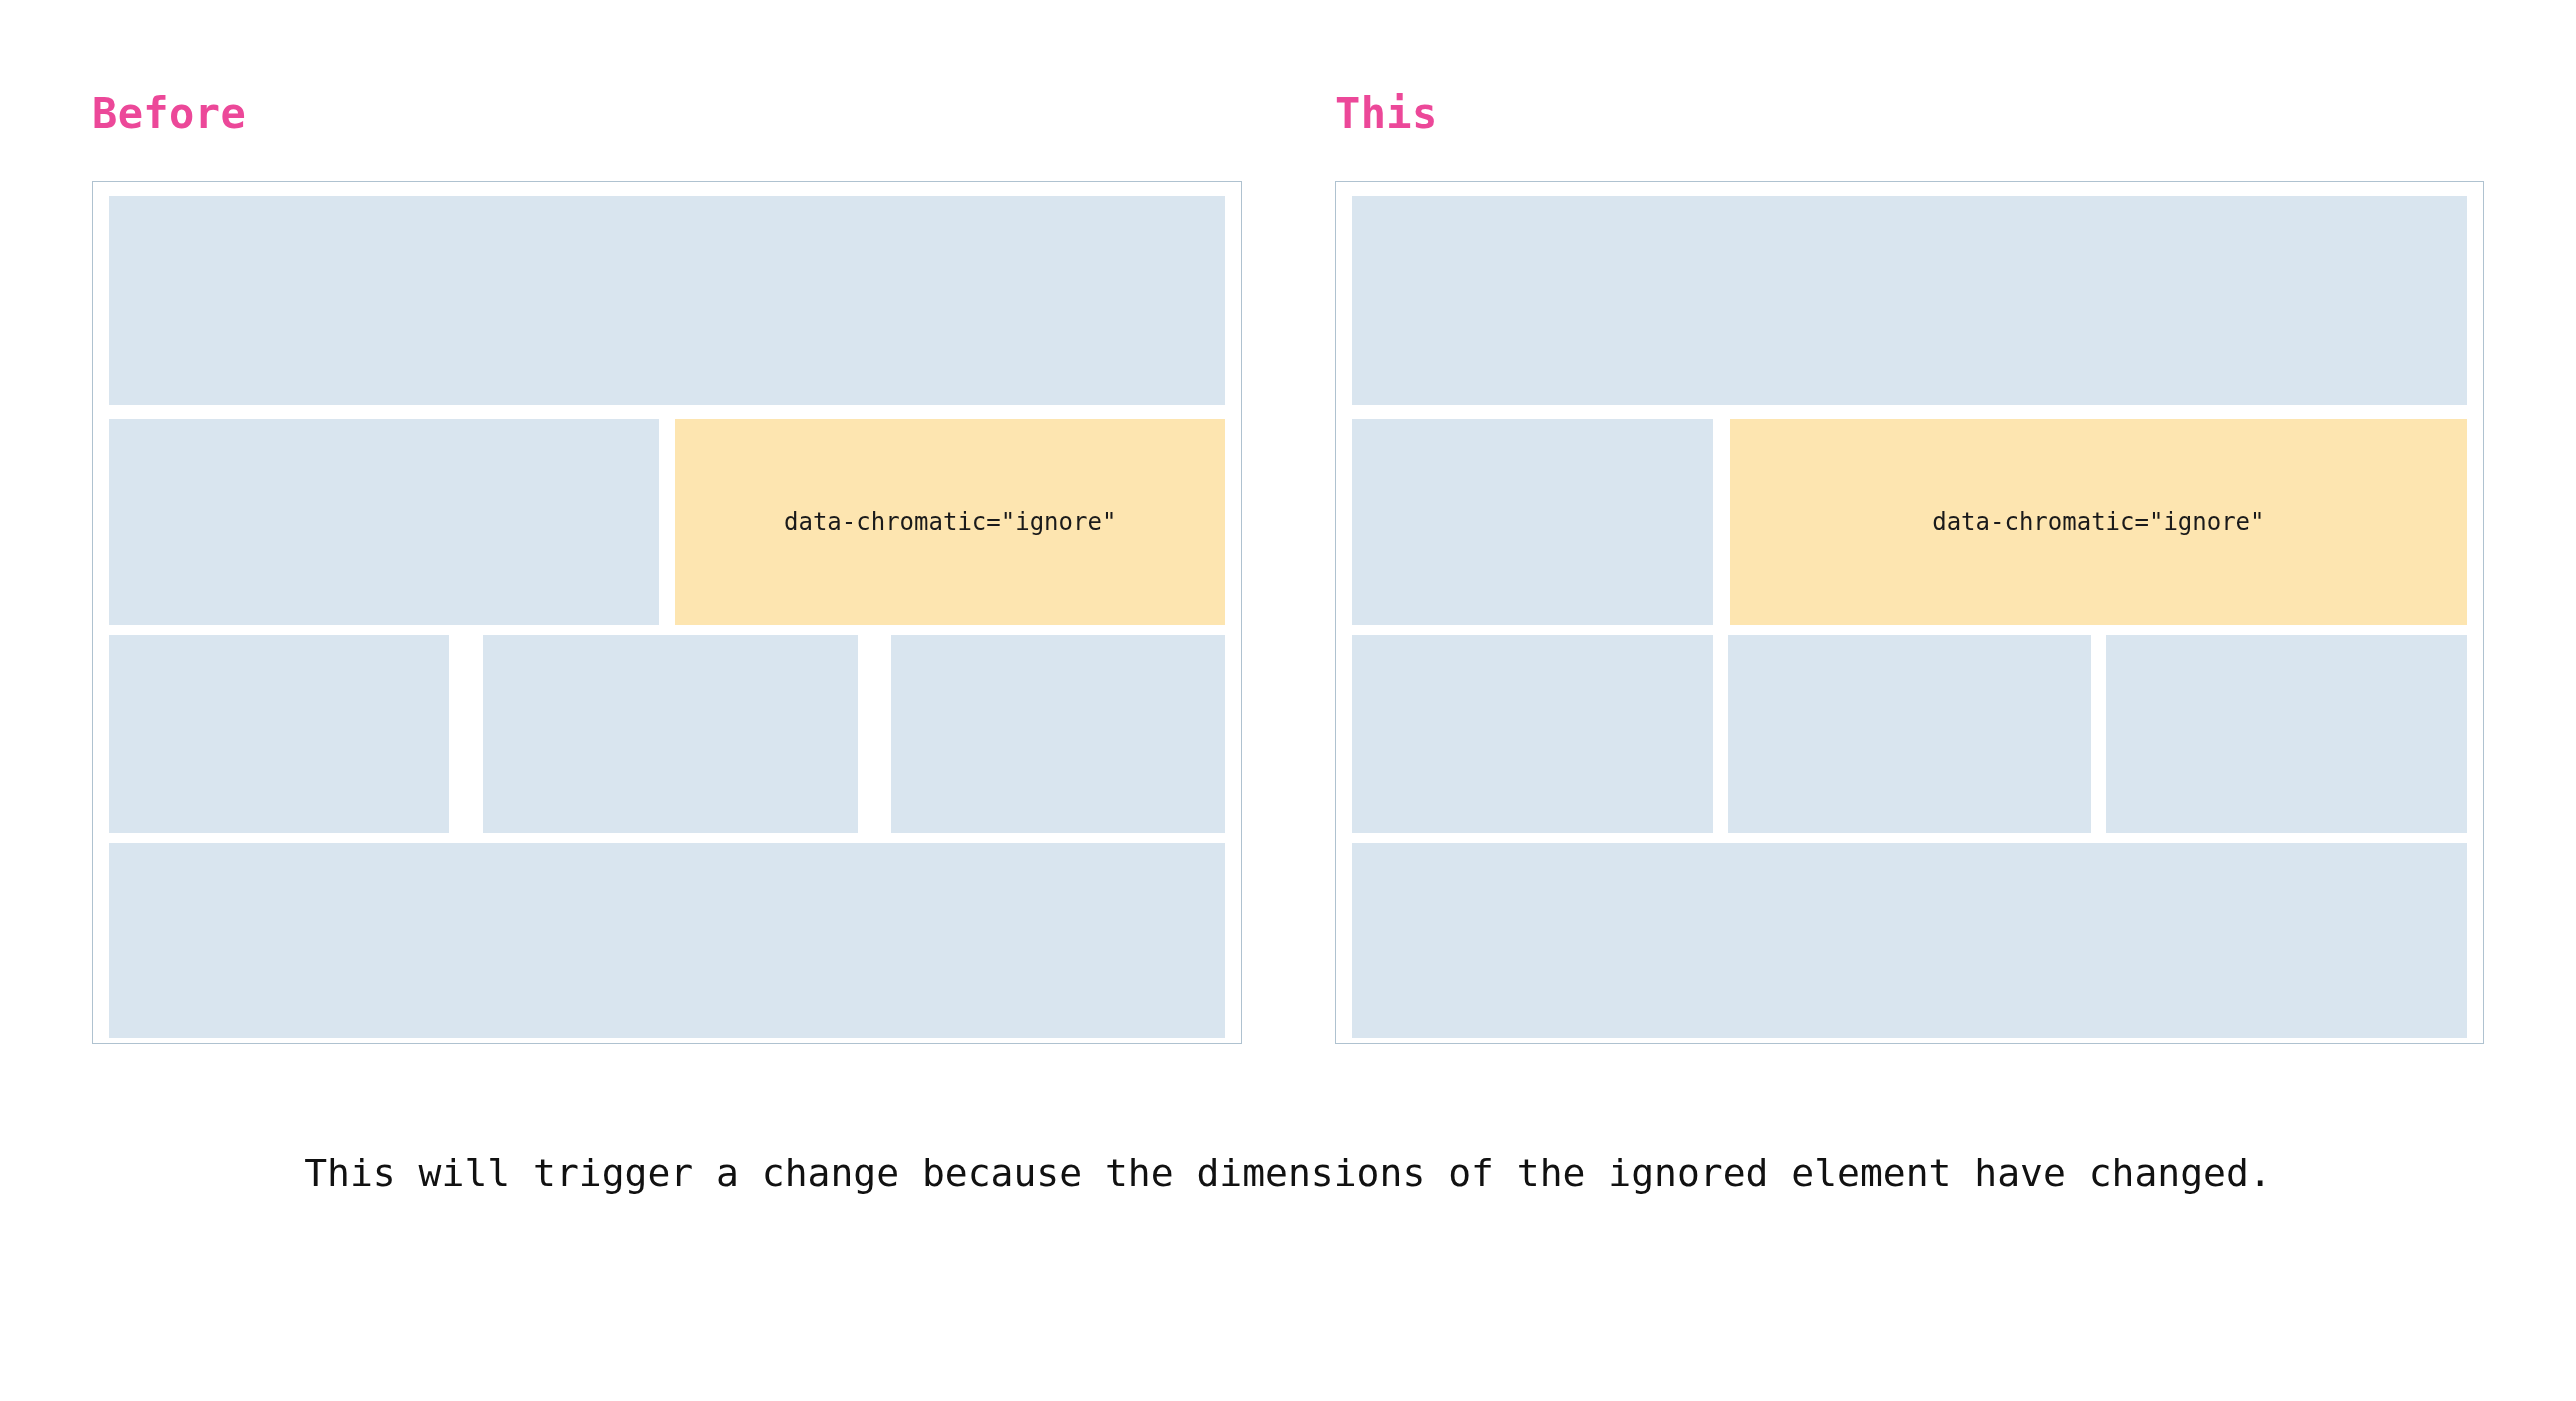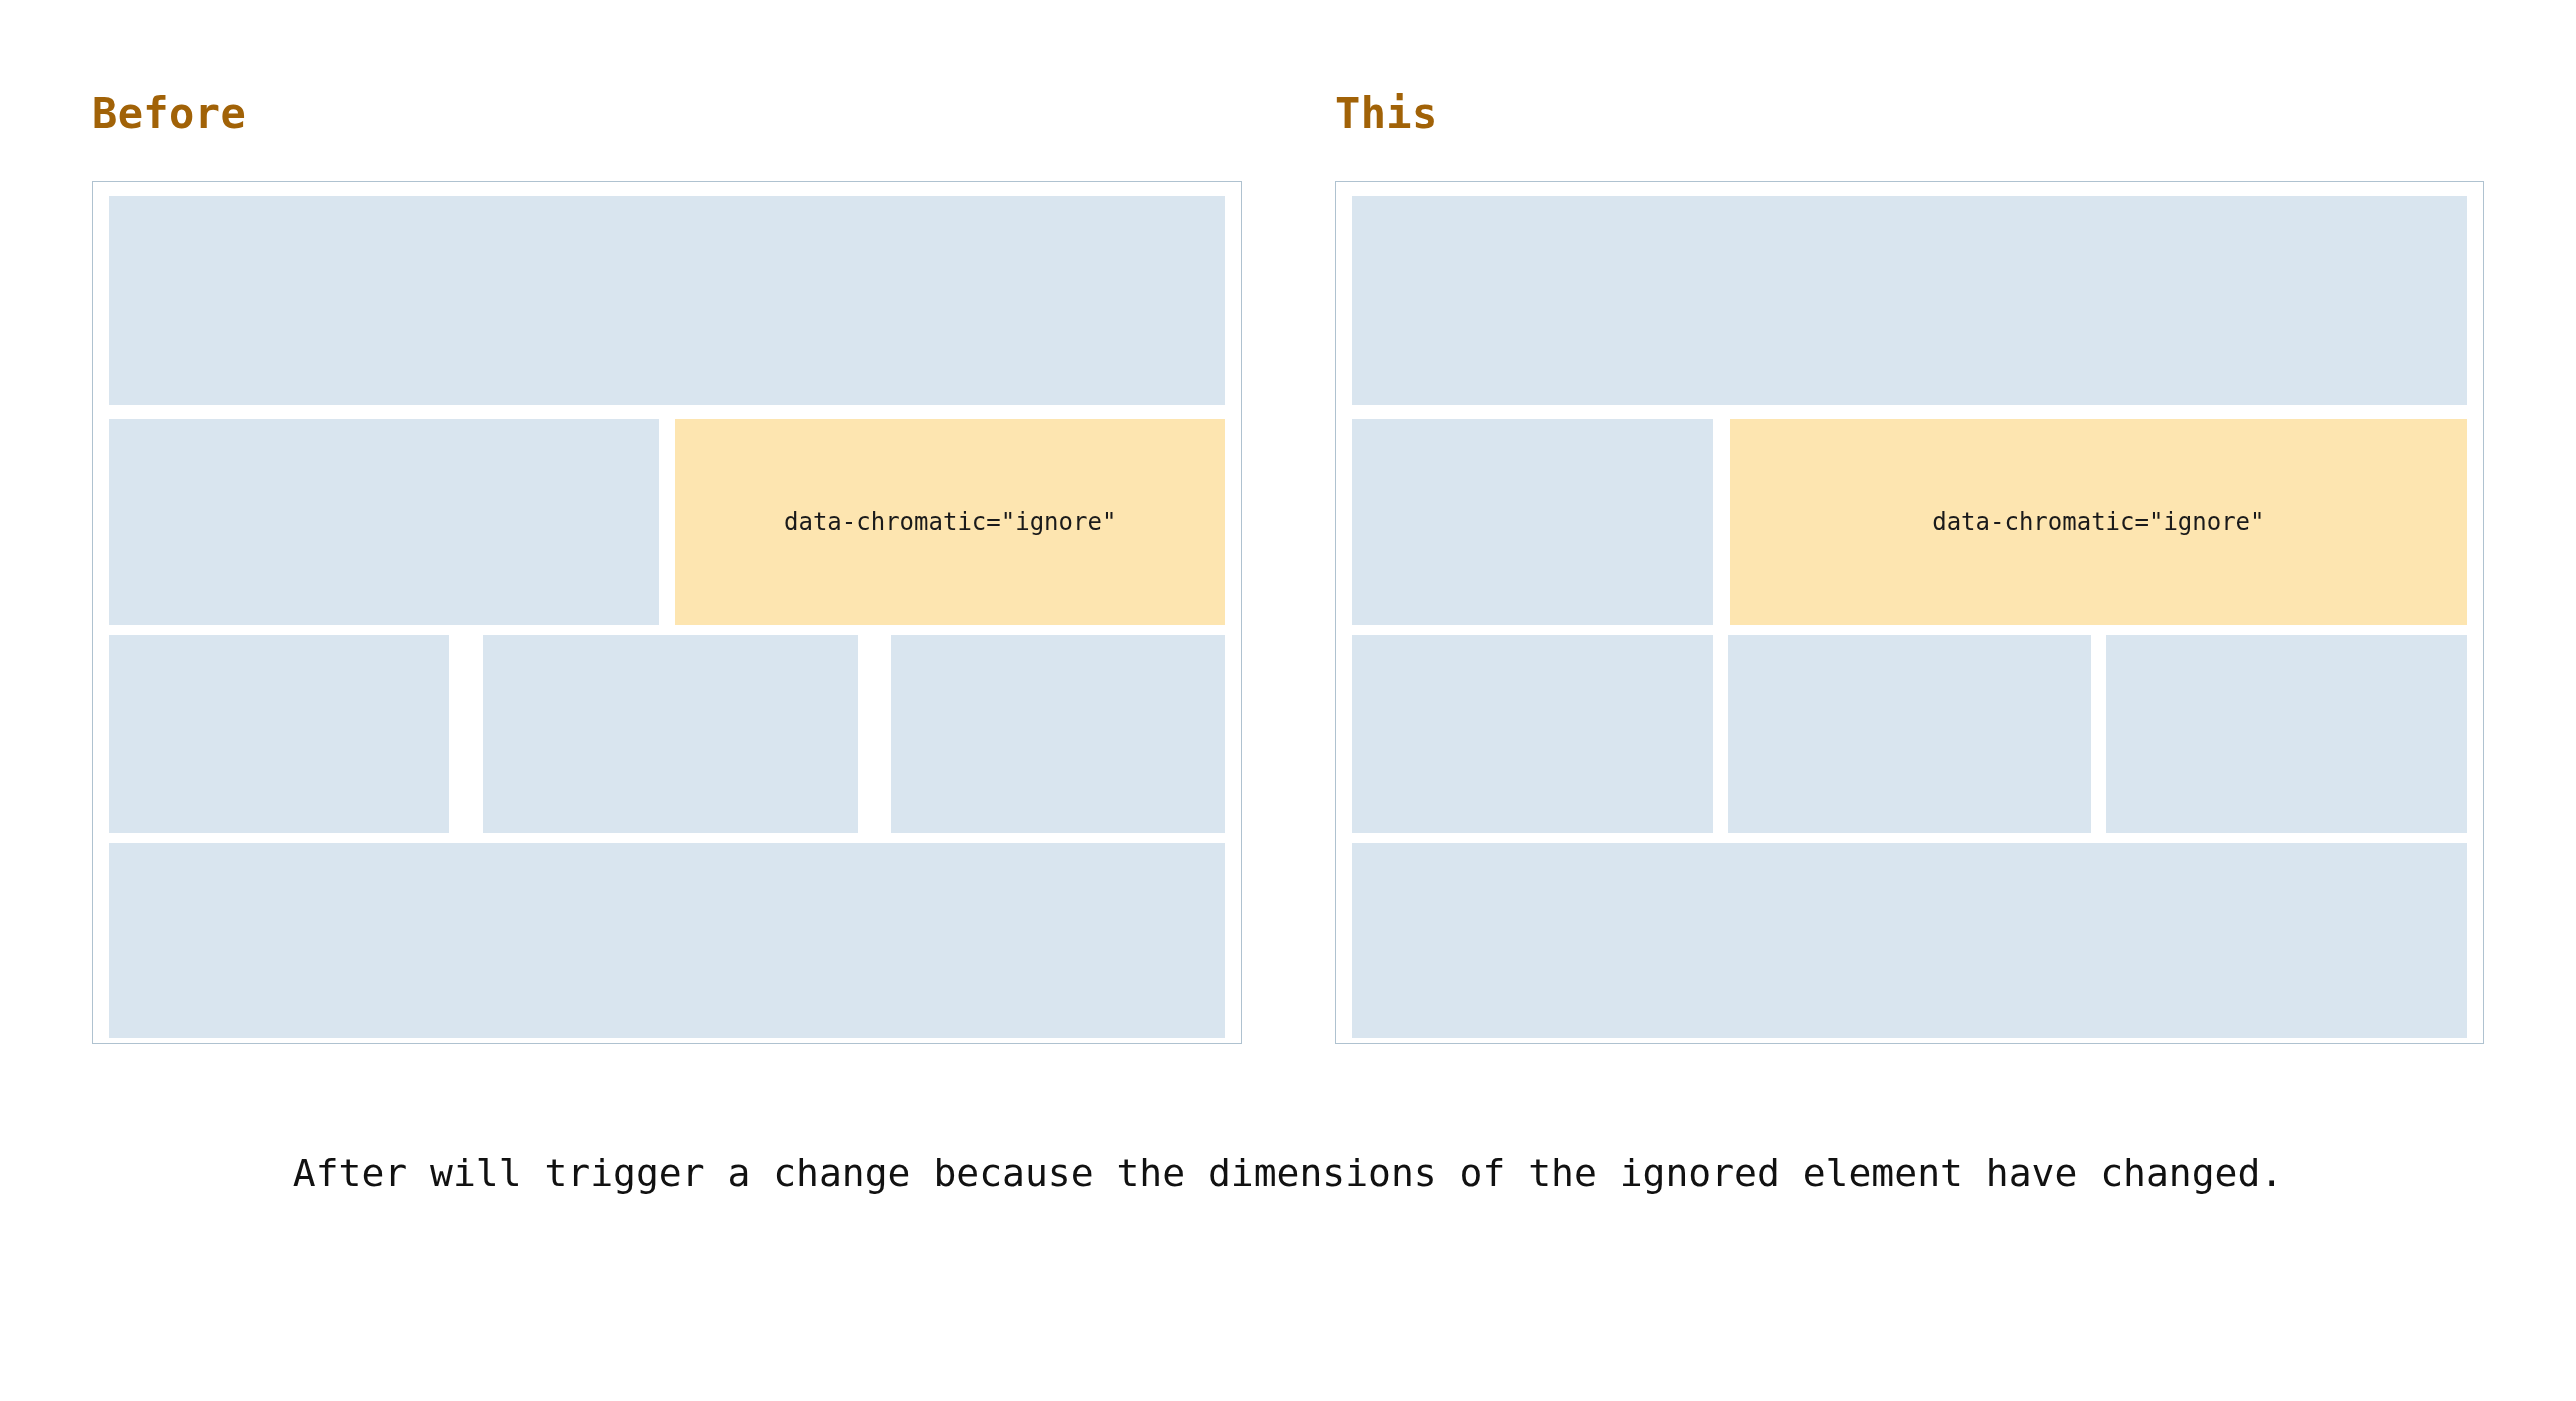--- a/index.html
+++ b/index.html
@@ -34,21 +34,21 @@
   .panel-title {
     position: absolute;
     top: 93px;
     left: 0;
     margin: 0;
     font-family: "DejaVu Sans Mono", "Liberation Mono", monospace;
     font-weight: bold;
     font-size: 42px;
     line-height: 1;
     letter-spacing: 0.4px;
-    color: #a16207;
+    color: #ec4899;
     white-space: nowrap;
   }
 
   .panel-frame {
     position: absolute;
     top: 181px;
     left: 0;
     right: 0;
     height: 863px;
     box-sizing: border-box;
@@ -214,16 +214,16 @@
         </div>
 
         <div class="row r4">
           <div class="block b-full"></div>
         </div>
 
       </div>
     </div>
   </div>
 
-  <p class="caption">After will trigger a change because the dimensions of the ignored element have changed.</p>
+  <p class="caption">This will trigger a change because the dimensions of the ignored element have changed.</p>
 
 </div>
 
 
 </body></html>

